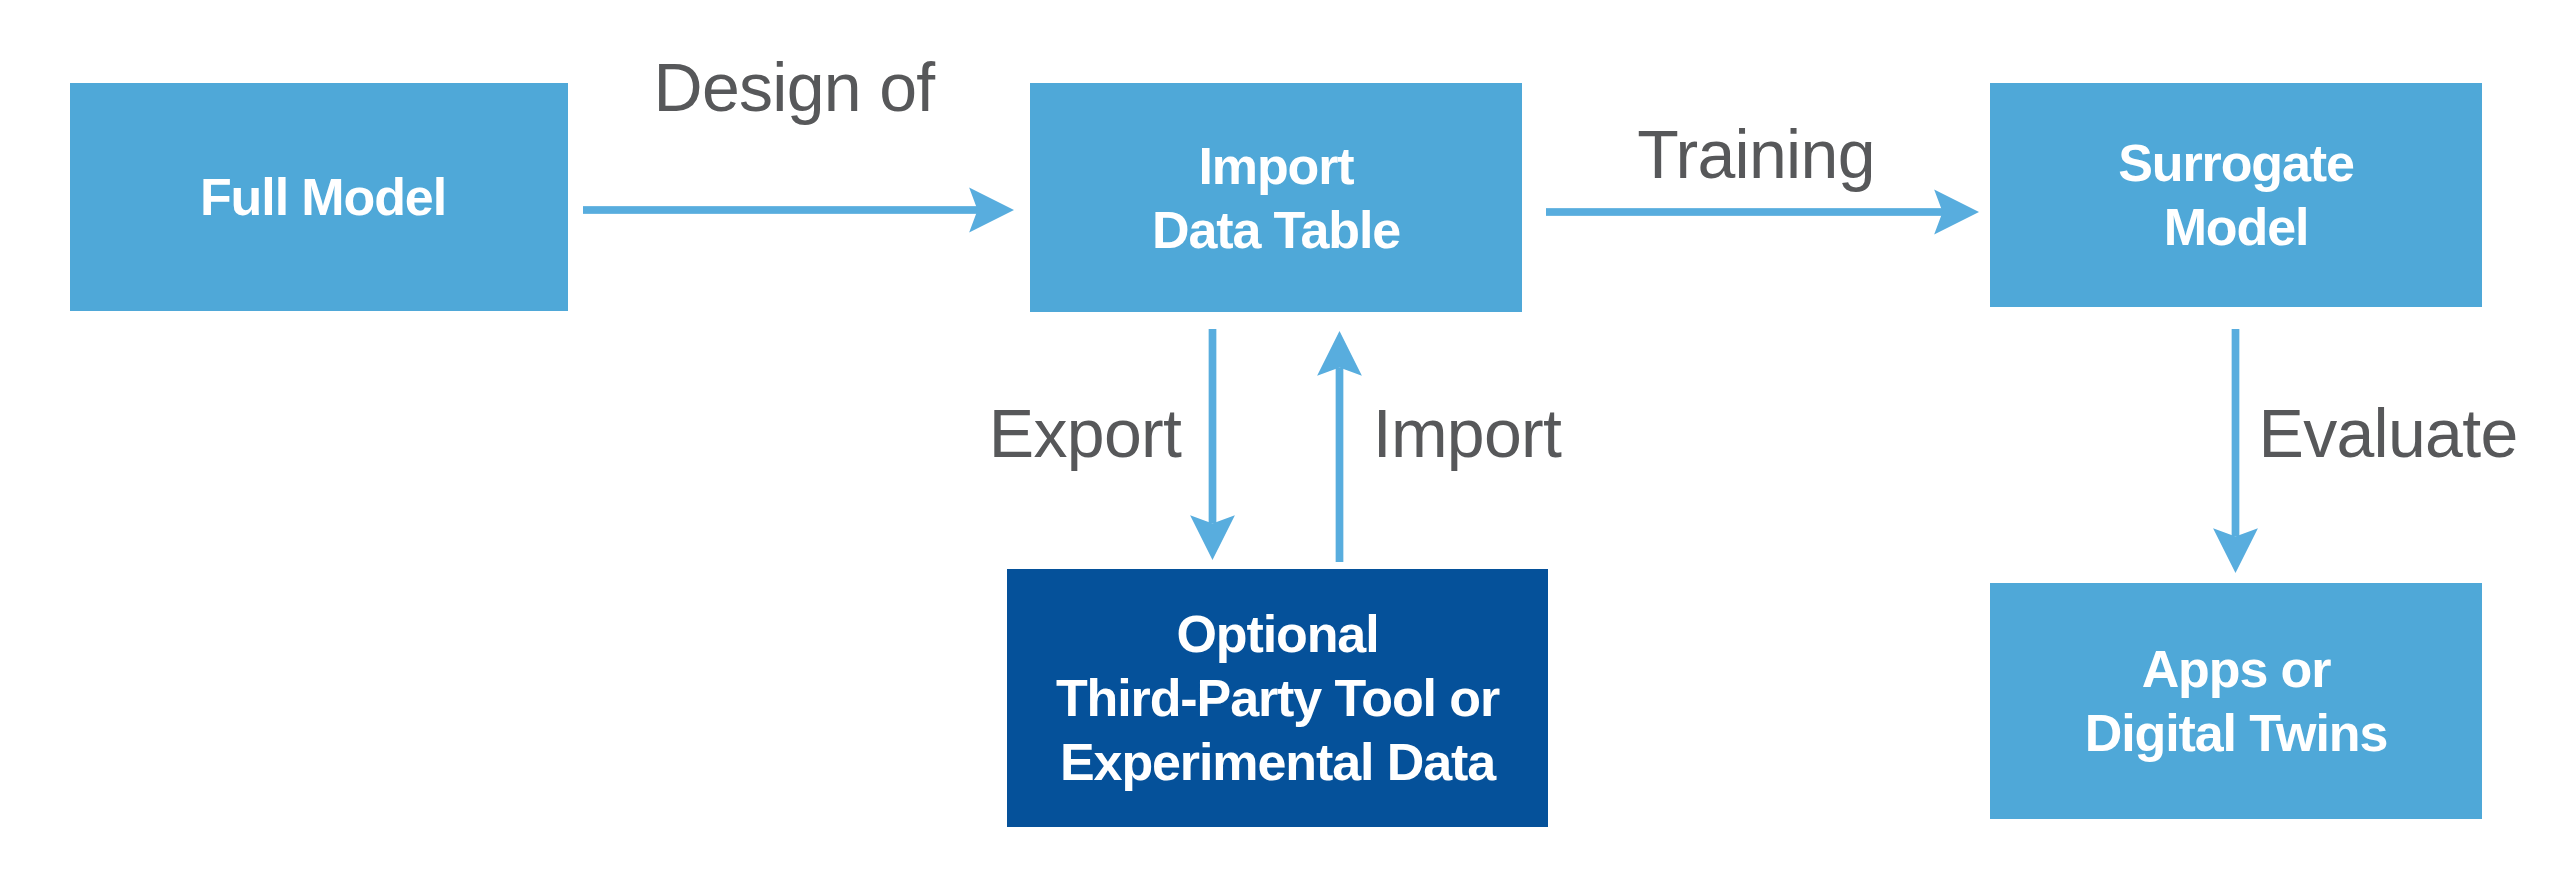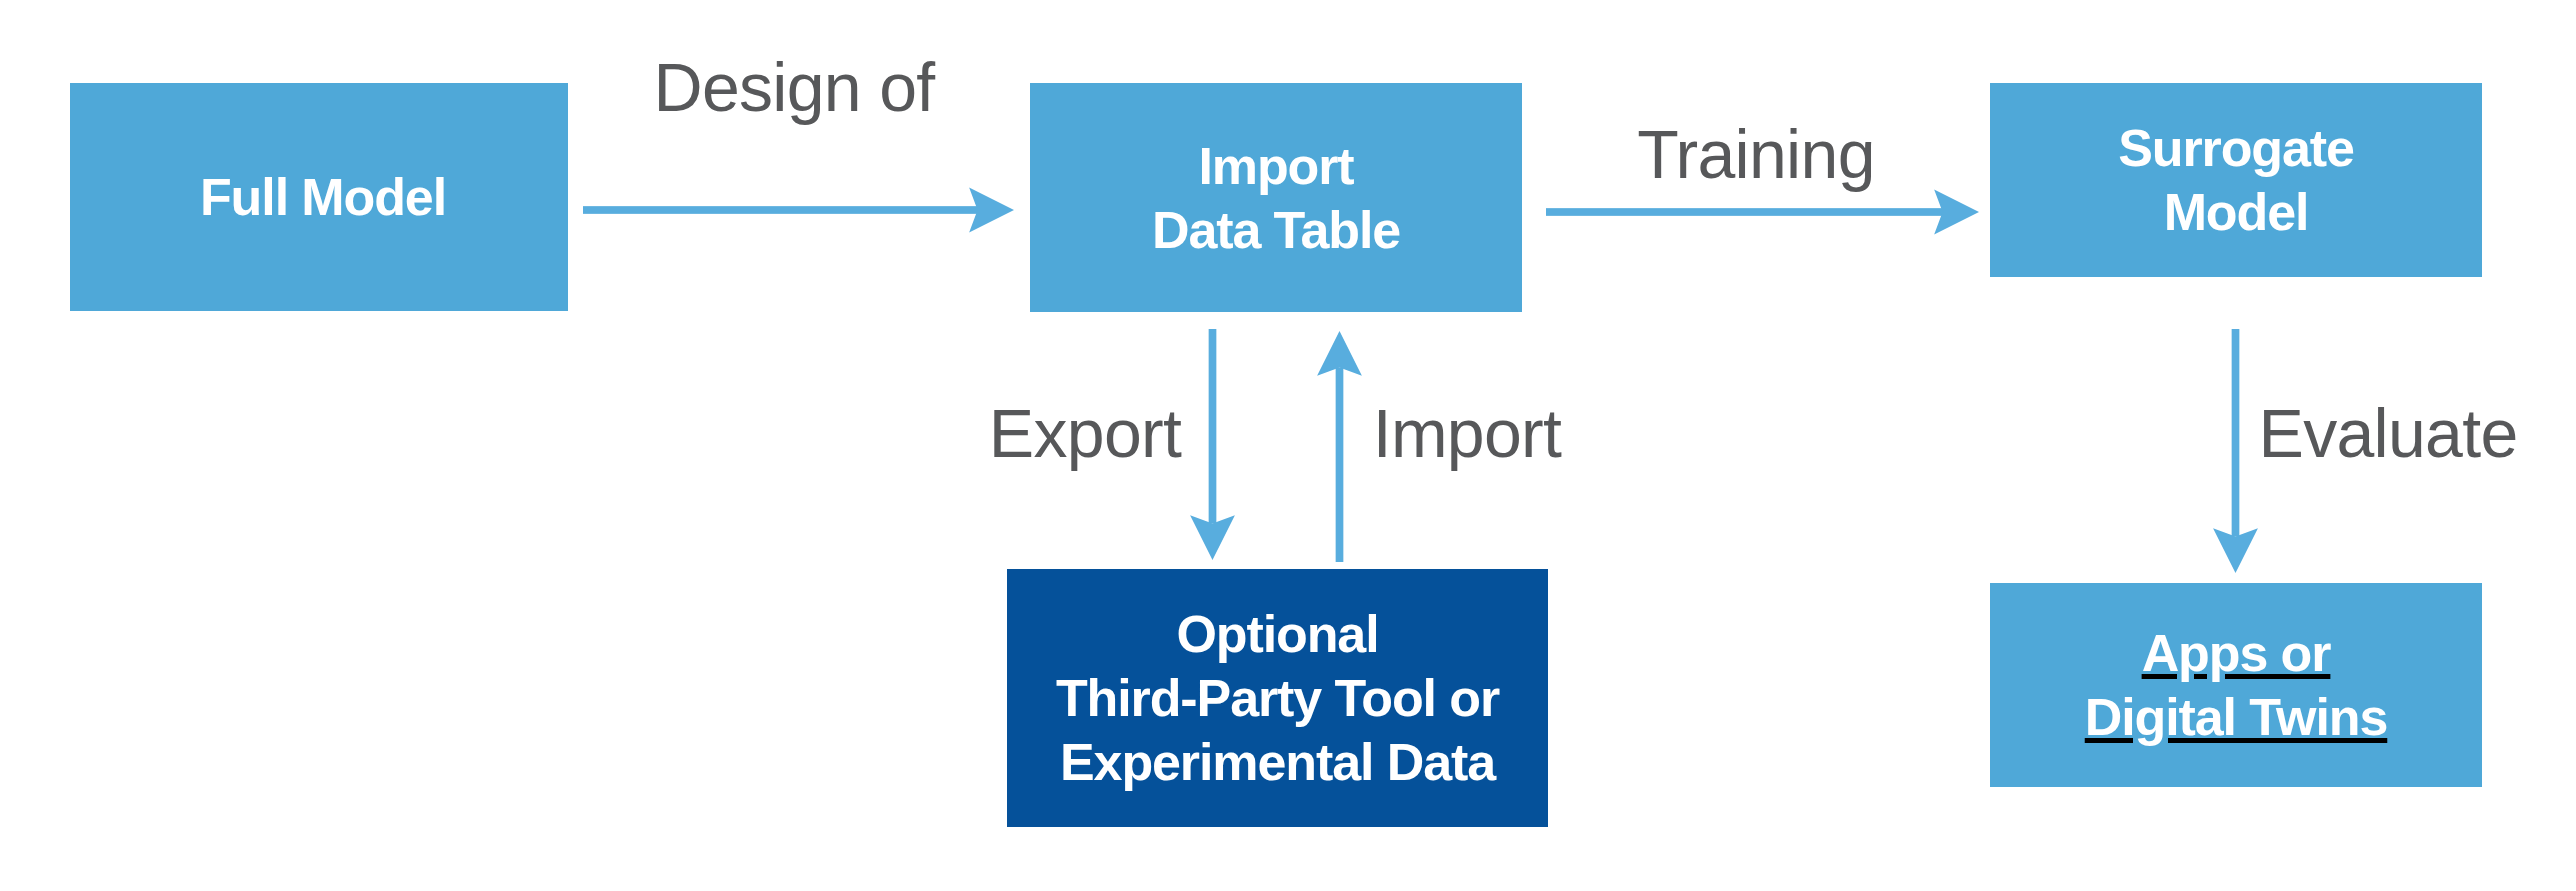--- a/index.html
+++ b/index.html
@@ -58,28 +58,28 @@
     </div>
   </div>
 
   <div class="box light" style="left:1030px;top:83px;width:492px;height:229px;">
     <div class="box-label">
       <span>Import</span>
       <span>Data Table</span>
     </div>
   </div>
 
-  <div class="box light" style="left:1990px;top:83px;width:492px;height:194px;">
+  <div class="box light" style="left:1990px;top:83px;width:492px;height:224px;">
     <div class="box-label">
       <span>Surrogate</span>
       <span>Model</span>
     </div>
   </div>
 
-  <div class="box light" style="left:1990px;top:583px;width:492px;height:204px;text-decoration:underline;">
+  <div class="box light" style="left:1990px;top:583px;width:492px;height:236px;">
     <div class="box-label">
       <span>Apps or</span>
       <span>Digital Twins</span>
     </div>
   </div>
 
   <div class="box dark" style="left:1007px;top:569px;width:541px;height:258px;">
     <div class="box-label">
       <span>Optional</span>
       <span>Third-Party Tool or</span>

